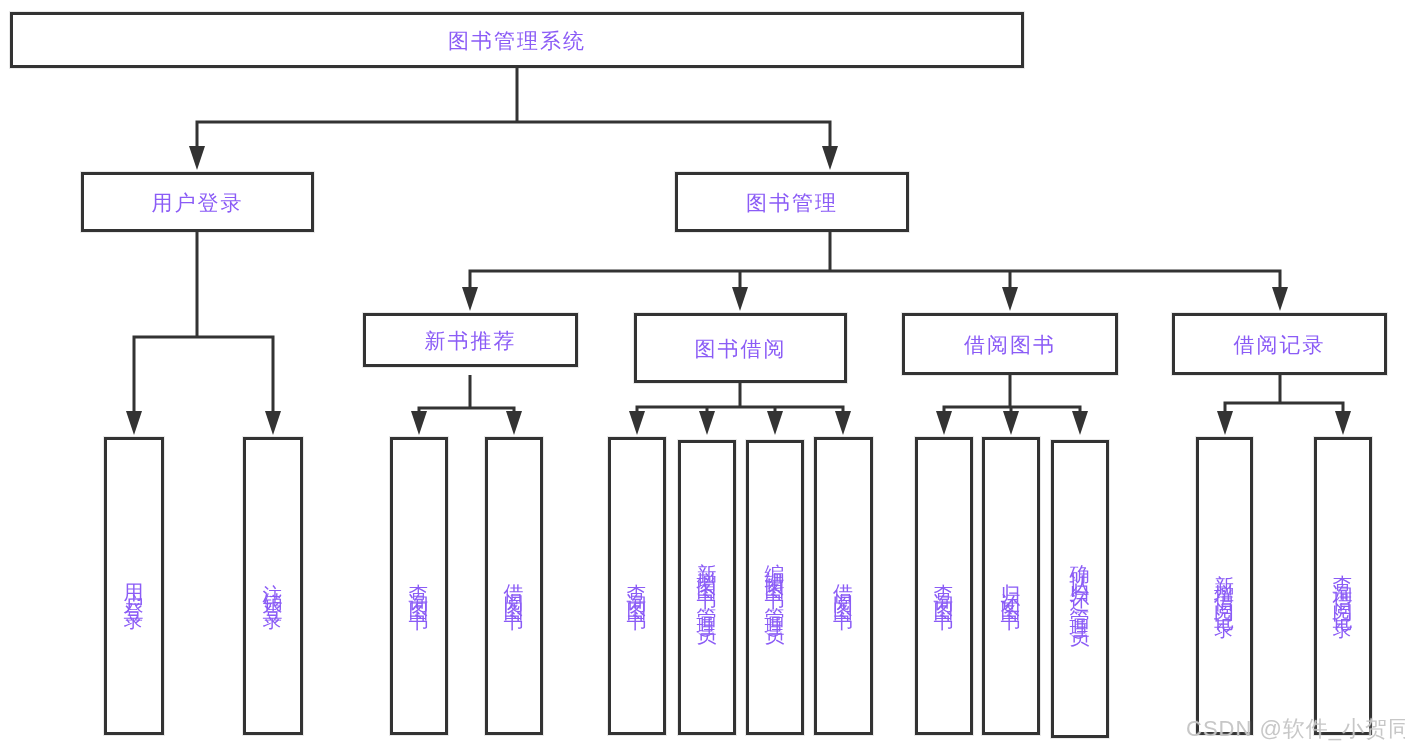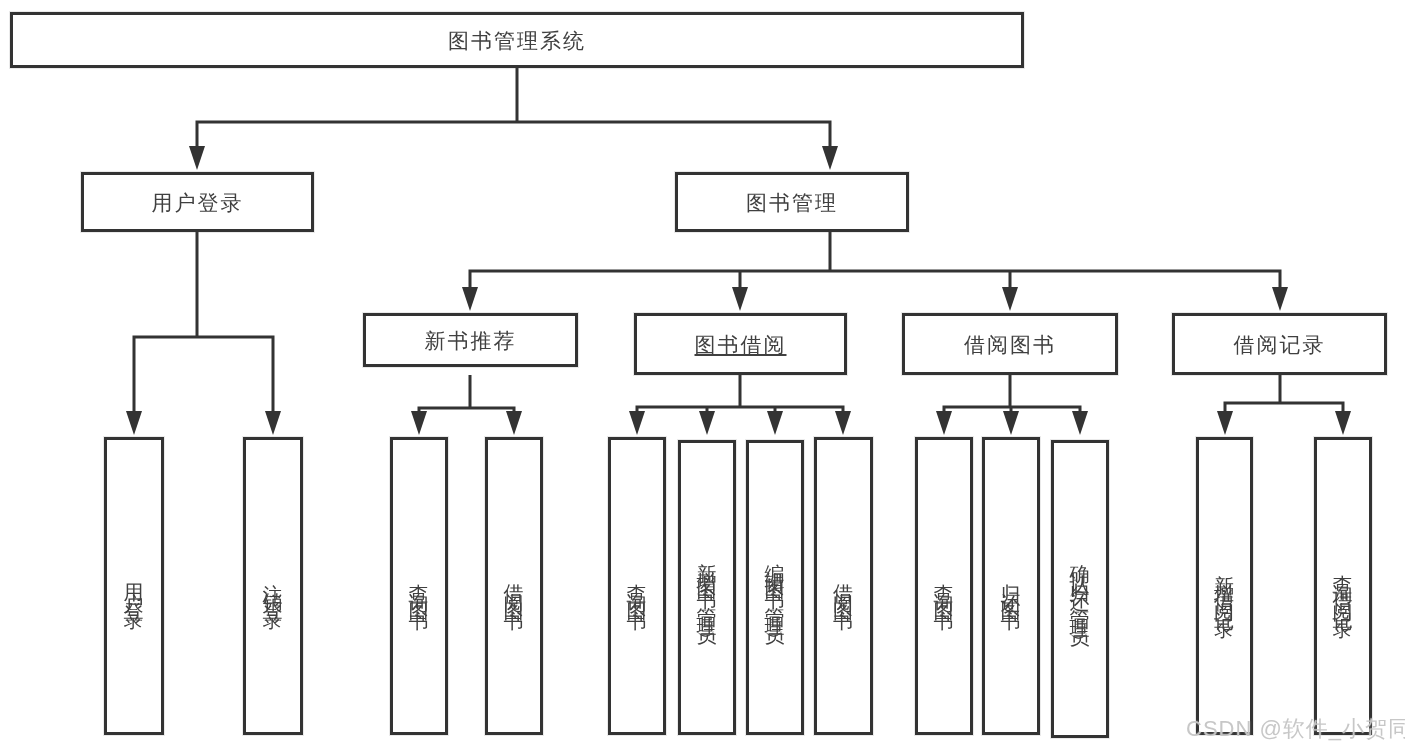--- a/index.html
+++ b/index.html
@@ -19,21 +19,21 @@
     position: absolute;
     left: 0;
     top: 0;
     z-index: 0;
   }
   .node {
     position: absolute;
     box-sizing: border-box;
     background: #ffffff;
     border: 3px solid #333333;
-    color: #404040;
+    color: #8b5cf6;
     display: flex;
     align-items: center;
     justify-content: center;
     z-index: 1;
     box-shadow: 0 0 0 1px rgba(80,80,80,0.12);
   }
   .node.h {
     font-size: 21px;
     letter-spacing: 2px;
     line-height: 1;
@@ -103,21 +103,21 @@
       <polygon points="1335,411 1351,411 1343,435"></polygon>
     </g>
   </svg>
 
   <div class="node h" style="left:10px; top:12px; width:1014px; height:56px;">图书管理系统</div>
 
   <div class="node h" style="left:81px; top:172px; width:233px; height:60px;">用户登录</div>
   <div class="node h" style="left:675px; top:172px; width:234px; height:60px;">图书管理</div>
 
   <div class="node h" style="left:363px; top:313px; width:215px; height:54px;">新书推荐</div>
-  <div class="node h" style="left:634px; top:313px; width:213px; height:62px;text-decoration:underline;">图书借阅</div>
+  <div class="node h" style="left:634px; top:313px; width:213px; height:70px;">图书借阅</div>
   <div class="node h" style="left:902px; top:313px; width:216px; height:62px;">借阅图书</div>
   <div class="node h" style="left:1172px; top:313px; width:215px; height:62px;">借阅记录</div>
 
   <div class="node v" style="left:104px; top:437px; width:60px; height:298px;">
     <span class="vtext">用户登录</span>
   </div>
   <div class="node v" style="left:243px; top:437px; width:60px; height:298px;">
     <span class="vtext">注销登录</span>
   </div>
 

